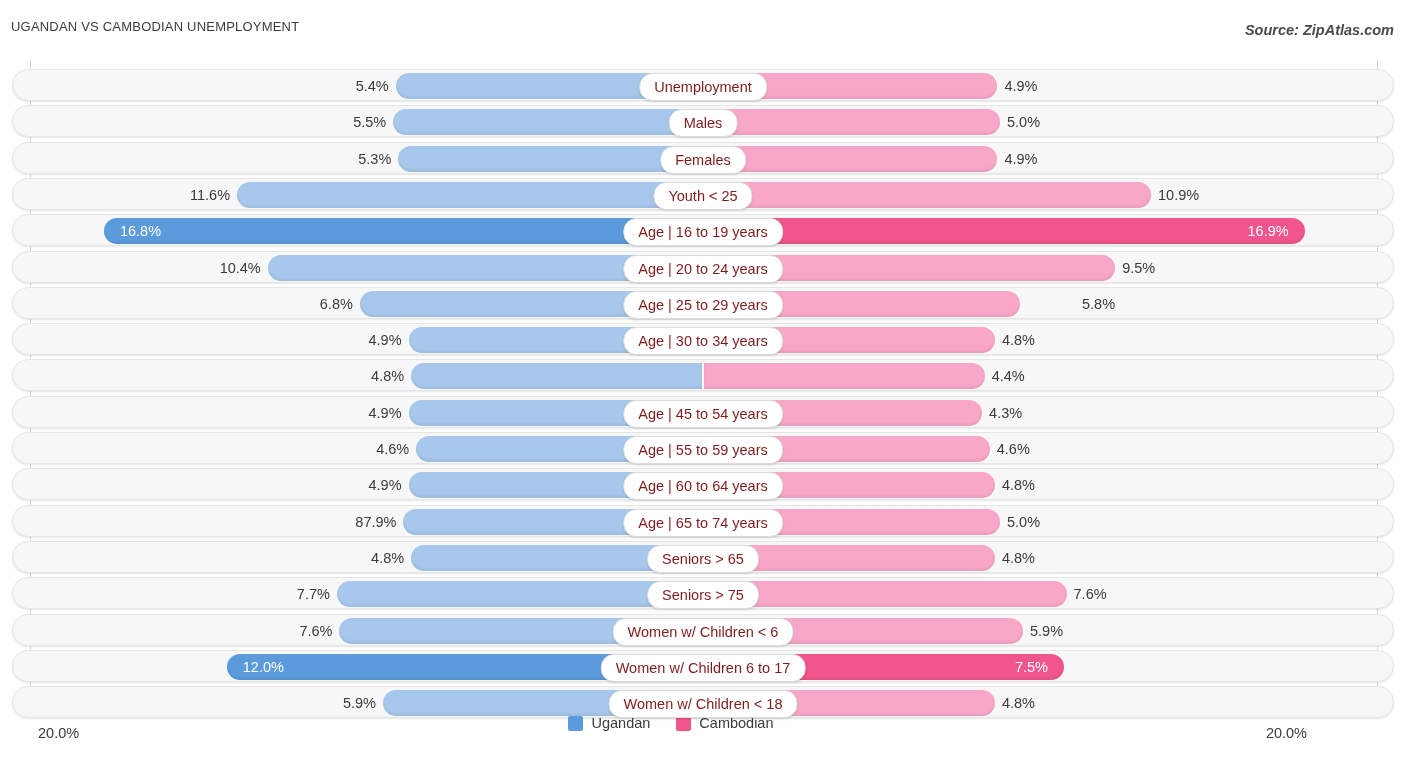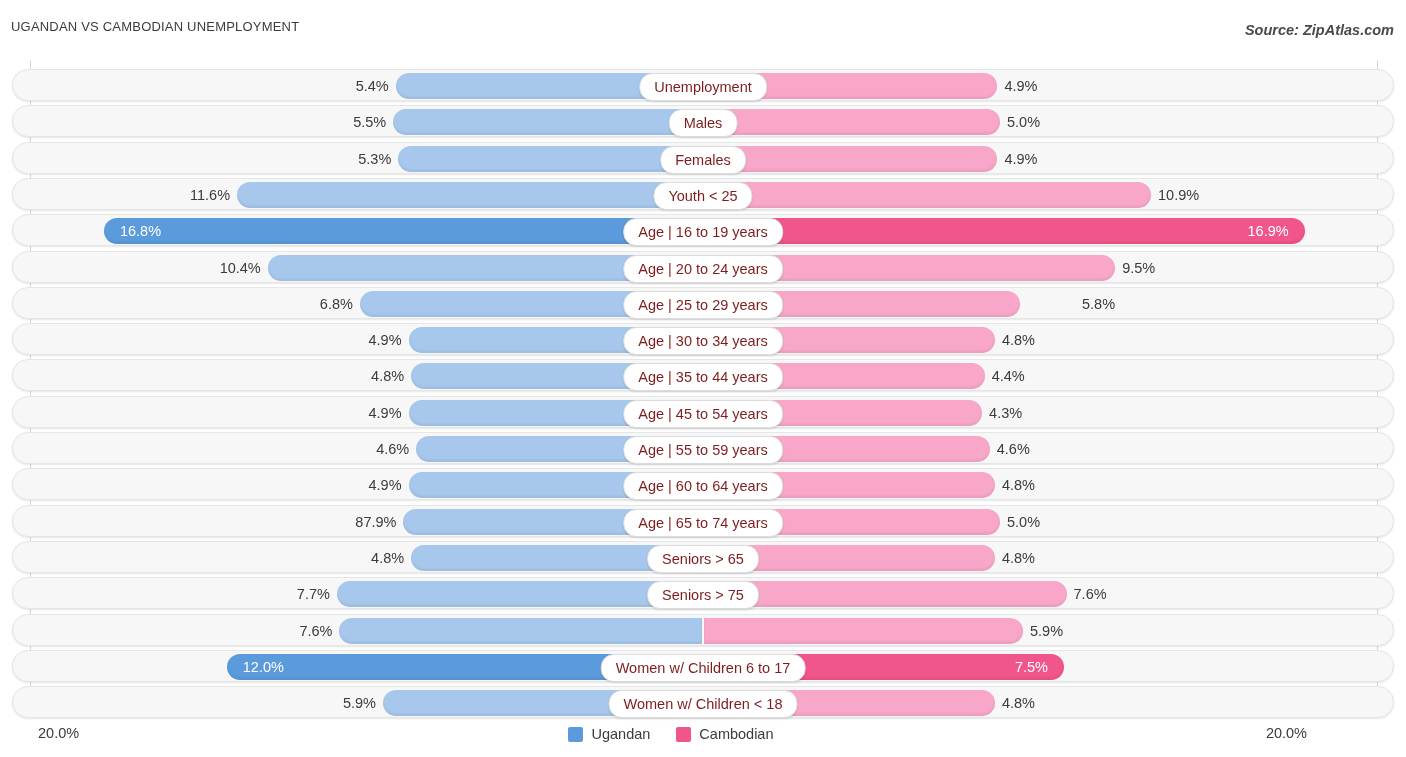--- a/index.html
+++ b/index.html
@@ -144,21 +144,21 @@
     font-size: 14.5px;
     color: #3b3b3b;
     white-space: nowrap;
   }
   #axis-min { left: 38px; }
   #axis-max { right: 35px; }
 
   #legend {
     position: absolute;
     left: 0; right: 0;
-    top: 11px;
+    top: 0;
     display: flex;
     justify-content: center;
     align-items: center;
     gap: 26px;
   }
   .legend-item {
     display: flex;
     align-items: center;
     gap: 8px;
   }
@@ -239,21 +239,20 @@
         <div class="bar bar-right" style="width: 290.88px;"></div>
         <div class="val val-left" style="right: 991.44px;">4.9%</div>
         <div class="val val-right" style="left: 988.88px;">4.8%</div>
         <div class="cat-label">Age | 30 to 34 years</div>
       </div>
       <div class="row" style="top: 299.4px;">
         <div class="bar bar-left" style="width: 290.88px;"></div>
         <div class="bar bar-right" style="width: 280.64px;"></div>
         <div class="val val-left" style="right: 988.88px;">4.8%</div>
         <div class="val val-right" style="left: 978.64px;">4.4%</div>
-        <div class="cat-label">Age | 35 to 44 years</div>
       </div>
       <div class="row" style="top: 335.7px;">
         <div class="bar bar-left" style="width: 293.44px;"></div>
         <div class="bar bar-right" style="width: 278.08px;"></div>
         <div class="val val-left" style="right: 991.44px;">4.9%</div>
         <div class="val val-right" style="left: 976.08px;">4.3%</div>
         <div class="cat-label">Age | 45 to 54 years</div>
       </div>
       <div class="row" style="top: 372px;">
         <div class="bar bar-left" style="width: 285.76px;"></div>
@@ -288,20 +287,21 @@
         <div class="bar bar-right" style="width: 362.56px;"></div>
         <div class="val val-left" style="right: 1063.12px;">7.7%</div>
         <div class="val val-right" style="left: 1060.56px;">7.6%</div>
         <div class="cat-label">Seniors &gt; 75</div>
       </div>
       <div class="row" style="top: 553.5px;">
         <div class="bar bar-left" style="width: 362.56px;"></div>
         <div class="bar bar-right" style="width: 319.04px;"></div>
         <div class="val val-left" style="right: 1060.56px;">7.6%</div>
         <div class="val val-right" style="left: 1017.04px;">5.9%</div>
+        <div class="cat-label">Women w/ Children &lt; 6</div>
       </div>
       <div class="row hl" style="top: 589.8px;">
         <div class="bar bar-left" style="width: 475.2px;"></div>
         <div class="bar bar-right" style="width: 360px;"></div>
         <div class="val val-left inside" style="left: 229.8px; text-align: left;">12.0%</div>
         <div class="val val-right inside" style="right: 345px; text-align: right;">7.5%</div>
         <div class="cat-label">Women w/ Children 6 to 17</div>
       </div>
       <div class="row" style="top: 626.1px;">
         <div class="bar bar-left" style="width: 319.04px;"></div>

